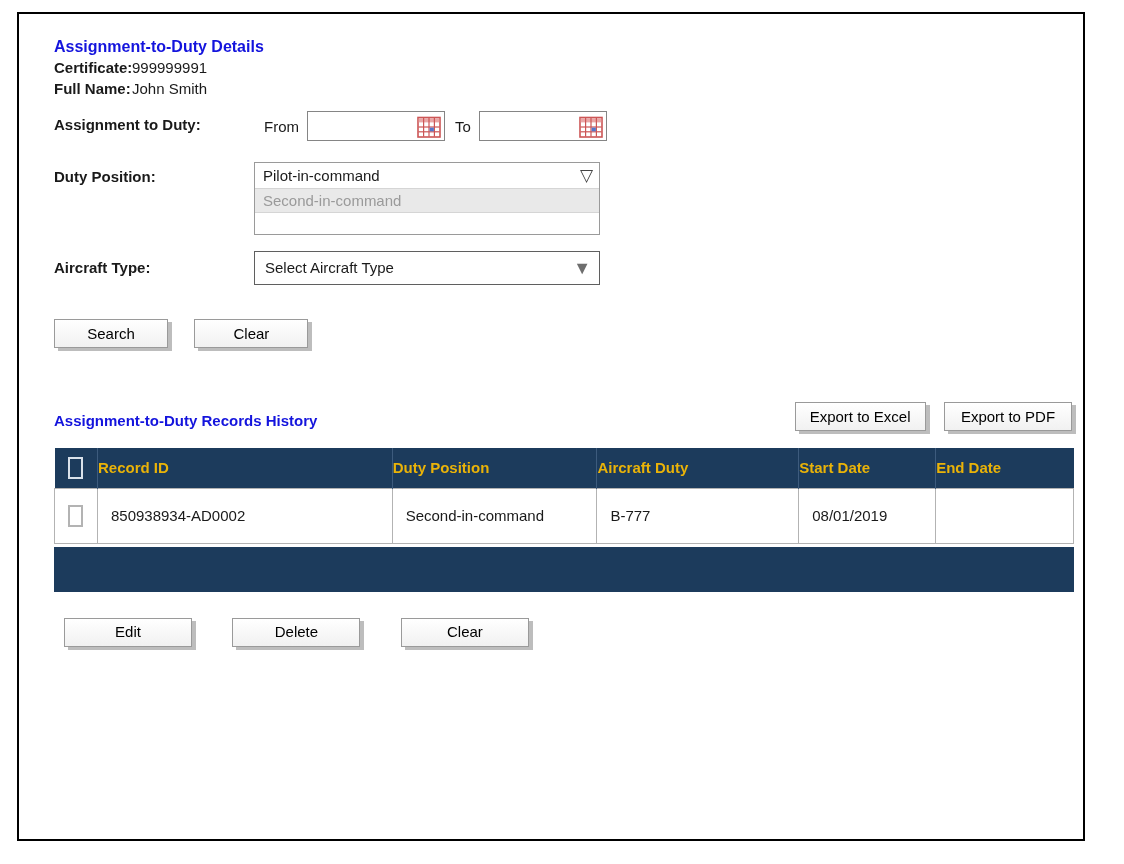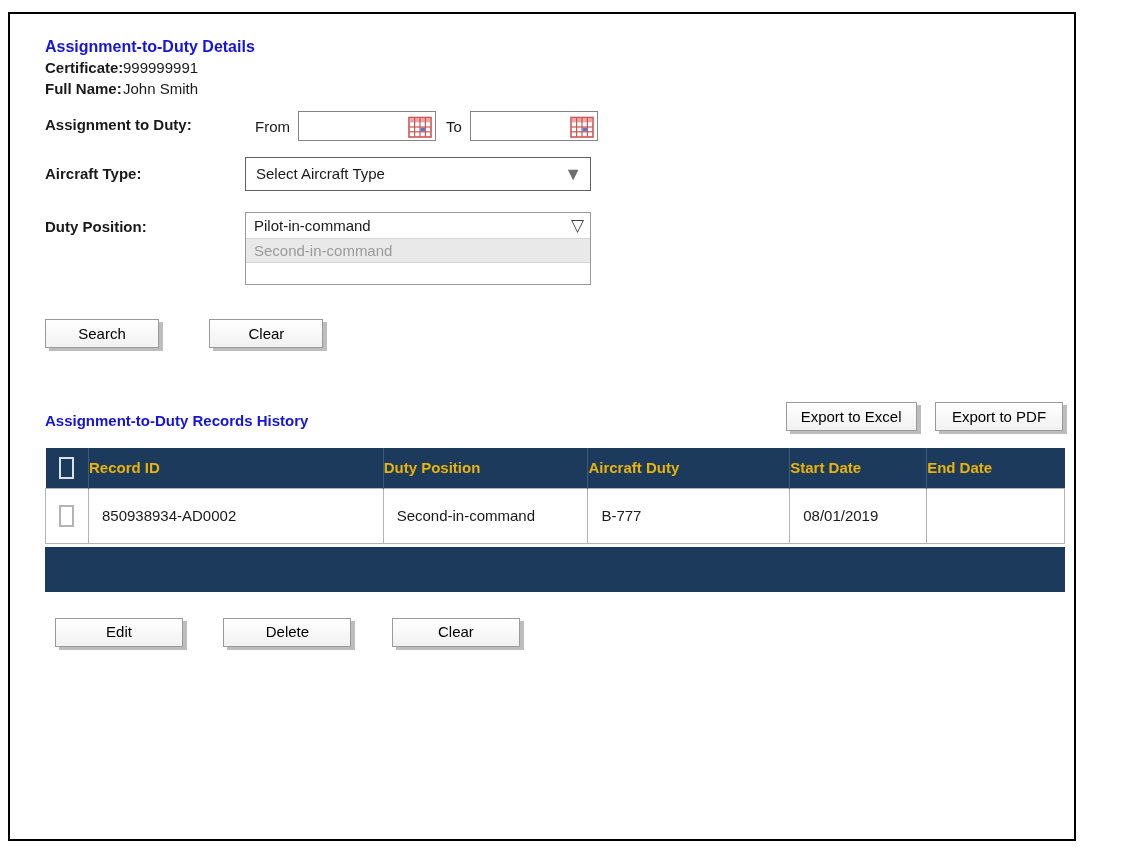--- a/index.html
+++ b/index.html
@@ -1,18 +1,18 @@
 <!DOCTYPE html>
 <html><head>
 <meta charset="utf-8">
 <style>
   * { margin:0; padding:0; box-sizing:border-box; }
   html,body { width:1124px; height:864px; background:#ffffff; overflow:hidden;
               font-family:"Liberation Sans", sans-serif; color:#1a1a1a; }
-  .frame { position:absolute; left:8px; top:12px; width:1068px; height:829px;
+  .frame { position:absolute; left:17px; top:12px; width:1068px; height:829px;
            border:2px solid #000; background:#fff; padding-left:35px; padding-right:11px; }
 
   
   .h-blue { color:#1414dd; font-weight:bold; font-size:16px; }
   .title { margin-top:24px; }
   .idline { display:flex; margin-top:3px; font-size:15px; line-height:18px; }
   .idline .lbl { font-weight:bold; width:78px; }
   .search-head { margin-top:91px; font-size:15px; }
 
   
@@ -40,21 +40,21 @@
   .combo { position:relative; width:346px; height:34px; border:1px solid #5f5f5f;
            background:#fff; font-size:15px; line-height:32px; padding-left:10px; }
   .combo .arrow { position:absolute; right:8px; top:0; font-size:18px; color:#6e6e6e; line-height:32px; }
 
   
   .btn3d { display:inline-block; min-width:114px; height:29px; padding:0 14px;
            font:15px "Liberation Sans",sans-serif; text-align:center; line-height:26px;
            background:linear-gradient(#ffffff,#f1f1f1);
            border:1px solid #9a9a9a; box-shadow:4px 3px 0 #bdbdbd; cursor:pointer; }
   .row-btns { margin-top:34px; }
-  .row-btns .btn3d { margin-right:46px; }
+  .row-btns .btn3d { margin-right:22px; }
 
   
   .hist-head { display:flex; align-items:flex-end; justify-content:space-between; margin-top:54px; }
   .hist-head .h-blue { font-size:15px; padding-bottom:2px; }
   .exports .btn3d { min-width:128px; margin-left:14px; }
 
   table.recs { margin-top:17px; width:1020px; border-collapse:collapse; font-size:15px; }
   table.recs th { background:#1c3b5c; color:#eab308; font-weight:bold; height:40px;
                   border-left:1px solid #3d5b7d; text-align:left; }
   table.recs th:first-child { border-left:none; }
@@ -112,37 +112,37 @@
           <line x1="12" y1="3" x2="12" y2="21.6" stroke="#cc5555" stroke-width="1.2"></line>
           <line x1="17.4" y1="3" x2="17.4" y2="21.6" stroke="#cc5555" stroke-width="1.2"></line>
           <line x1="1.5" y1="12" x2="22.5" y2="12" stroke="#cc5555" stroke-width="1.2"></line>
           <line x1="1.5" y1="16.8" x2="22.5" y2="16.8" stroke="#cc5555" stroke-width="1.2"></line>
           <rect x="12.6" y="12.6" width="4.3" height="3.7" fill="#5577cc"></rect>
         </svg>
       </div>
     </div>
   </div>
 
-  <div class="form-row row-air">
-    <div class="form-lbl">Aircraft Type:</div>
-    <div class="combo">
-      <span>Select Aircraft Type</span>
-      <span class="arrow">▼</span>
-    </div>
-  </div>
-
   <div class="form-row row-duty">
     <div class="form-lbl">Duty Position:</div>
     <div class="listbox">
       <div class="sel">
         <span>Pilot-in-command</span>
         <span class="arrow">▽</span>
       </div>
       <div class="opt">Second-in-command</div>
       <div class="blank"></div>
+    </div>
+  </div>
+
+  <div class="form-row row-air">
+    <div class="form-lbl">Aircraft Type:</div>
+    <div class="combo">
+      <span>Select Aircraft Type</span>
+      <span class="arrow">▼</span>
     </div>
   </div>
 
   <div class="row-btns">
     <button class="btn3d">Search</button>
     <button class="btn3d">Clear</button>
   </div>
 
   <div class="hist-head">
     <div class="h-blue">Assignment-to-Duty Records History</div>

